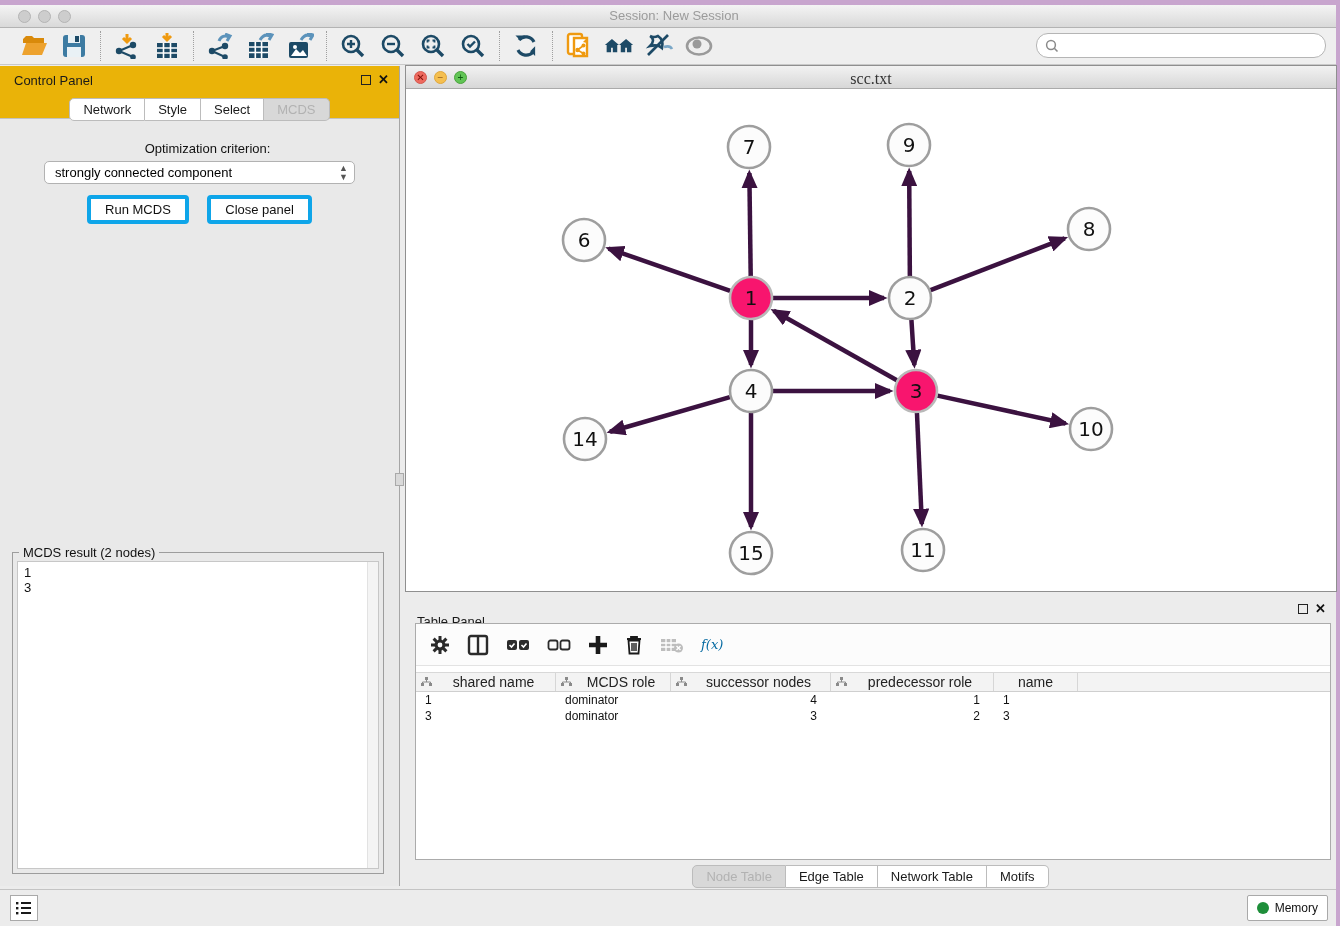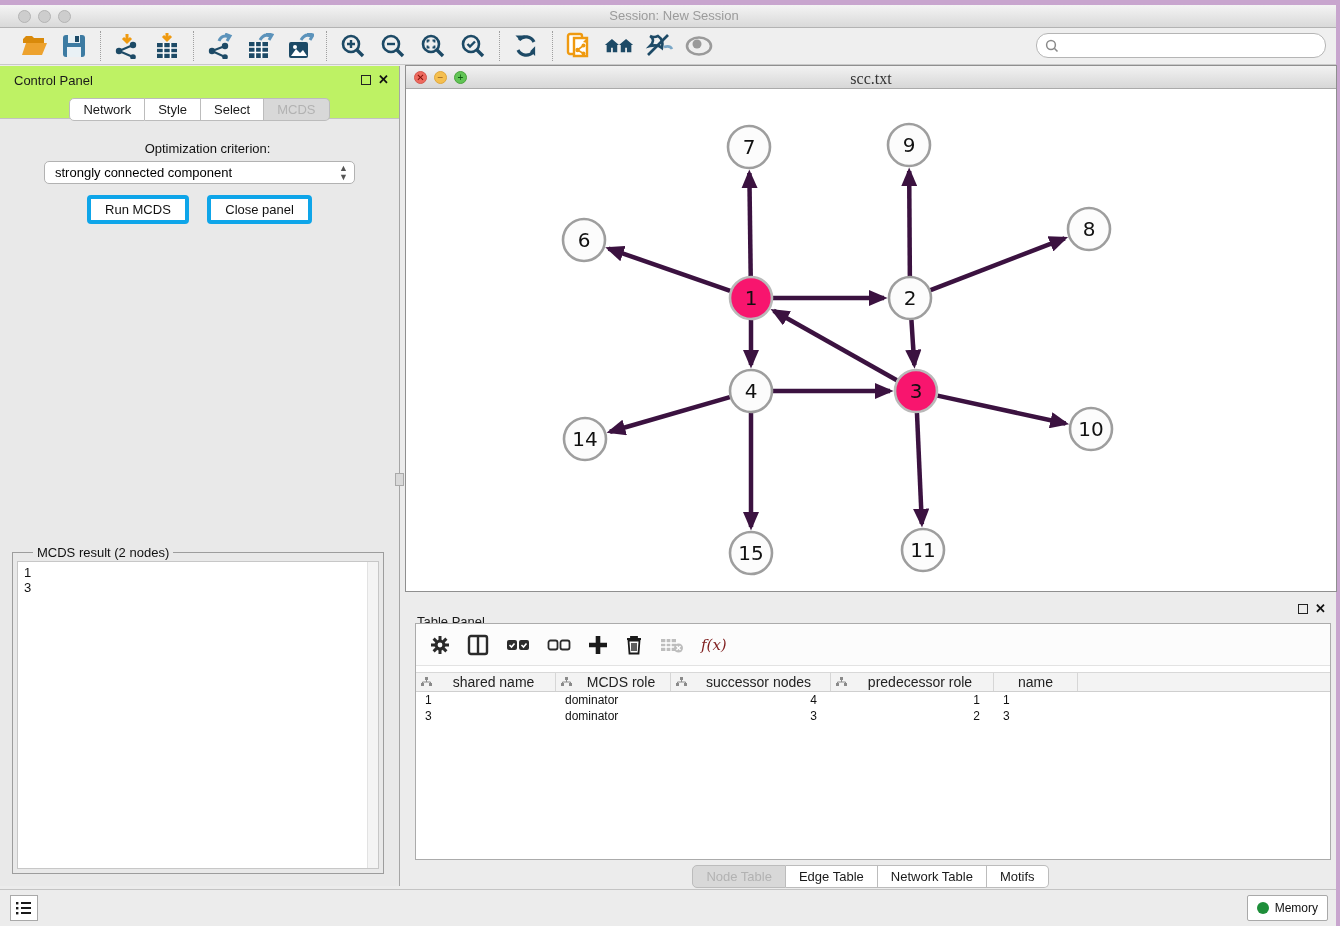--- a/index.html
+++ b/index.html
@@ -20,21 +20,21 @@
   .toolbar { position:absolute; left:0; top:23px; width:100%; height:37px; background:#efefef;
     border-bottom:1px solid #c9c9c9; display:flex; align-items:center; padding:0 8px; }
   .tb-group { display:flex; align-items:center; gap:10px; padding:0 11px; }
   .tb-sep { width:1px; height:30px; border-left:1px dotted #9f9f9f; }
   .tb-btn { width:30px; height:30px; display:flex; align-items:center; justify-content:center; cursor:pointer; }
   .searchbox { position:absolute; right:10px; top:5px; width:290px; height:25px; background:#fff;
     border:1px solid #b5b5b5; border-radius:12px; display:flex; align-items:center; padding:0 8px; }
   .searchbox input { border:none; outline:none; flex:1; font-size:12px; background:transparent; margin-left:5px; }
 
   
-  .control-panel { position:absolute; left:0; top:61px; width:400px; height:820px; background:#bef264;
+  .control-panel { position:absolute; left:0; top:61px; width:400px; height:820px; background:#eab308;
     border-right:1px solid #a6a6a6; }
   .cp-header { position:absolute; top:0; left:0; width:100%; height:28px; }
   .cp-title { position:absolute; left:14px; top:7px; font-size:13px; color:#1a1a1a; }
   .panel-float { position:absolute; width:10px; height:10px; border:1.5px solid #222; top:9px; }
   .panel-close { position:absolute; top:6px; font-size:13px; font-weight:bold; color:#111; }
   .cp-header .panel-float { right:28px; } .cp-header .panel-close { right:10px; }
 
   .cp-tabs { position:absolute; top:32px; left:0; width:100%; height:21px; text-align:center; }
   .cp-tabline { position:absolute; top:52px; left:0; width:100%; border-top:1px solid #c2c2c2; }
   .tabset { display:inline-flex; position:relative; z-index:2;border-radius:7px; }
@@ -48,21 +48,21 @@
   .opt-label { position:absolute; top:22px; width:100%; text-align:center; font-size:13px; color:#111;margin-left:8px; }
   .combo { position:absolute; top:42px; left:44px; width:311px; height:23px; background:#fff;
     border:1px solid #b2b2b2; border-radius:5px; font-size:13px; display:flex; align-items:center;
     padding:0 10px; cursor:pointer; }
   .combo .spin { position:absolute; right:6px; top:2px; font-size:9px; color:#555; line-height:9px; text-align:center; }
   .cp-buttons { position:absolute; top:76px; width:100%; text-align:center; }
   .btn { display:inline-block; background:#fff; border:4px solid #0ea5e9; border-radius:4px;
     font-size:13px; color:#111; padding:3px 14px; margin:0 7px; cursor:pointer; }
 
   .groupbox { position:absolute; left:12px; right:15px; top:433px; bottom:12px; border:1px solid #9d9d9d; }
-  .groupbox-label { position:absolute; top:-8px; left:20px; background:#e9e9e9; padding:0 4px; font-size:13px; color:#111; }
+  .groupbox-label { position:absolute; top:-8px; left:6px; background:#e9e9e9; padding:0 4px; font-size:13px; color:#111; }
   .result-area { position:absolute; left:4px; right:4px; top:8px; bottom:4px; background:#fff;
     border:1px solid #c7c7c7; font-size:13px; color:#111; padding:3px 6px; white-space:pre; overflow:hidden; }
   .result-scroll { position:absolute; right:0; top:0; bottom:0; width:11px; background:#f4f4f4; border-left:1px solid #e2e2e2; }
   .splitter-handle { position:absolute; left:395px; top:468px; width:9px; height:13px;
     background:#d9d9d9; border:1px solid #a9a9a9; }
 
   
   .net-window { position:absolute; left:405px; top:60px; width:932px; height:527px;
     border:1px solid #8f8f8f; background:#fff; }
   .net-titlebar { position:absolute; top:0; left:0; width:100%; height:23px;
@@ -77,21 +77,21 @@
 
   
   .table-panel { position:absolute; left:405px; top:590px; width:931px; height:265px; background:#ececec; }
   .tp-title { position:absolute; left:12px; top:7px; font-size:13px; color:#1a1a1a;margin-top:12px; }
   .table-panel .panel-float { right:28px; top:9px; } .table-panel .panel-close { right:10px; top:6px; }
   .table-box { position:absolute; left:10px; right:5px; top:28px; bottom:0; background:#fff; border:1px solid #ababab; }
   .tt-toolbar { height:42px; display:flex; align-items:center; gap:17px; padding:0 14px;
     background:#fcfcfc; border-bottom:1px solid #e3e3e3; }
   .tt-btn { display:flex; align-items:center; justify-content:center; cursor:pointer; }
   .tt-btn.disabled { cursor:default; }
-  .fx { font-family:"DejaVu Serif", serif; font-style:italic; font-size:15px; color:#7f1d1d; }
+  .fx { font-family:"DejaVu Serif", serif; font-style:italic; font-size:13px; color:#0369a1; }
   .grid-table { position:absolute; left:0; right:0; top:48px; }
   .gt-header { display:flex; height:20px; background:#f3f3f3; border-top:1px solid #d8d8d8; border-bottom:1px solid #cfcfcf; }
   .gt-hcell { position:relative; display:flex; align-items:center; border-right:1px solid #d6d6d6;
     font-size:14px; color:#222; }
   .gt-hcell .hlabel { flex:1; text-align:center; }
   .gt-hcell .hicon { margin-left:5px; }
   .gt-row { display:flex; height:16px; font-size:12px; color:#111; }
   .gt-cell { overflow:hidden; white-space:nowrap; padding-top:1px; }
 
   .tp-tabs { position:absolute; left:405px; top:860px; width:931px; text-align:center; }

